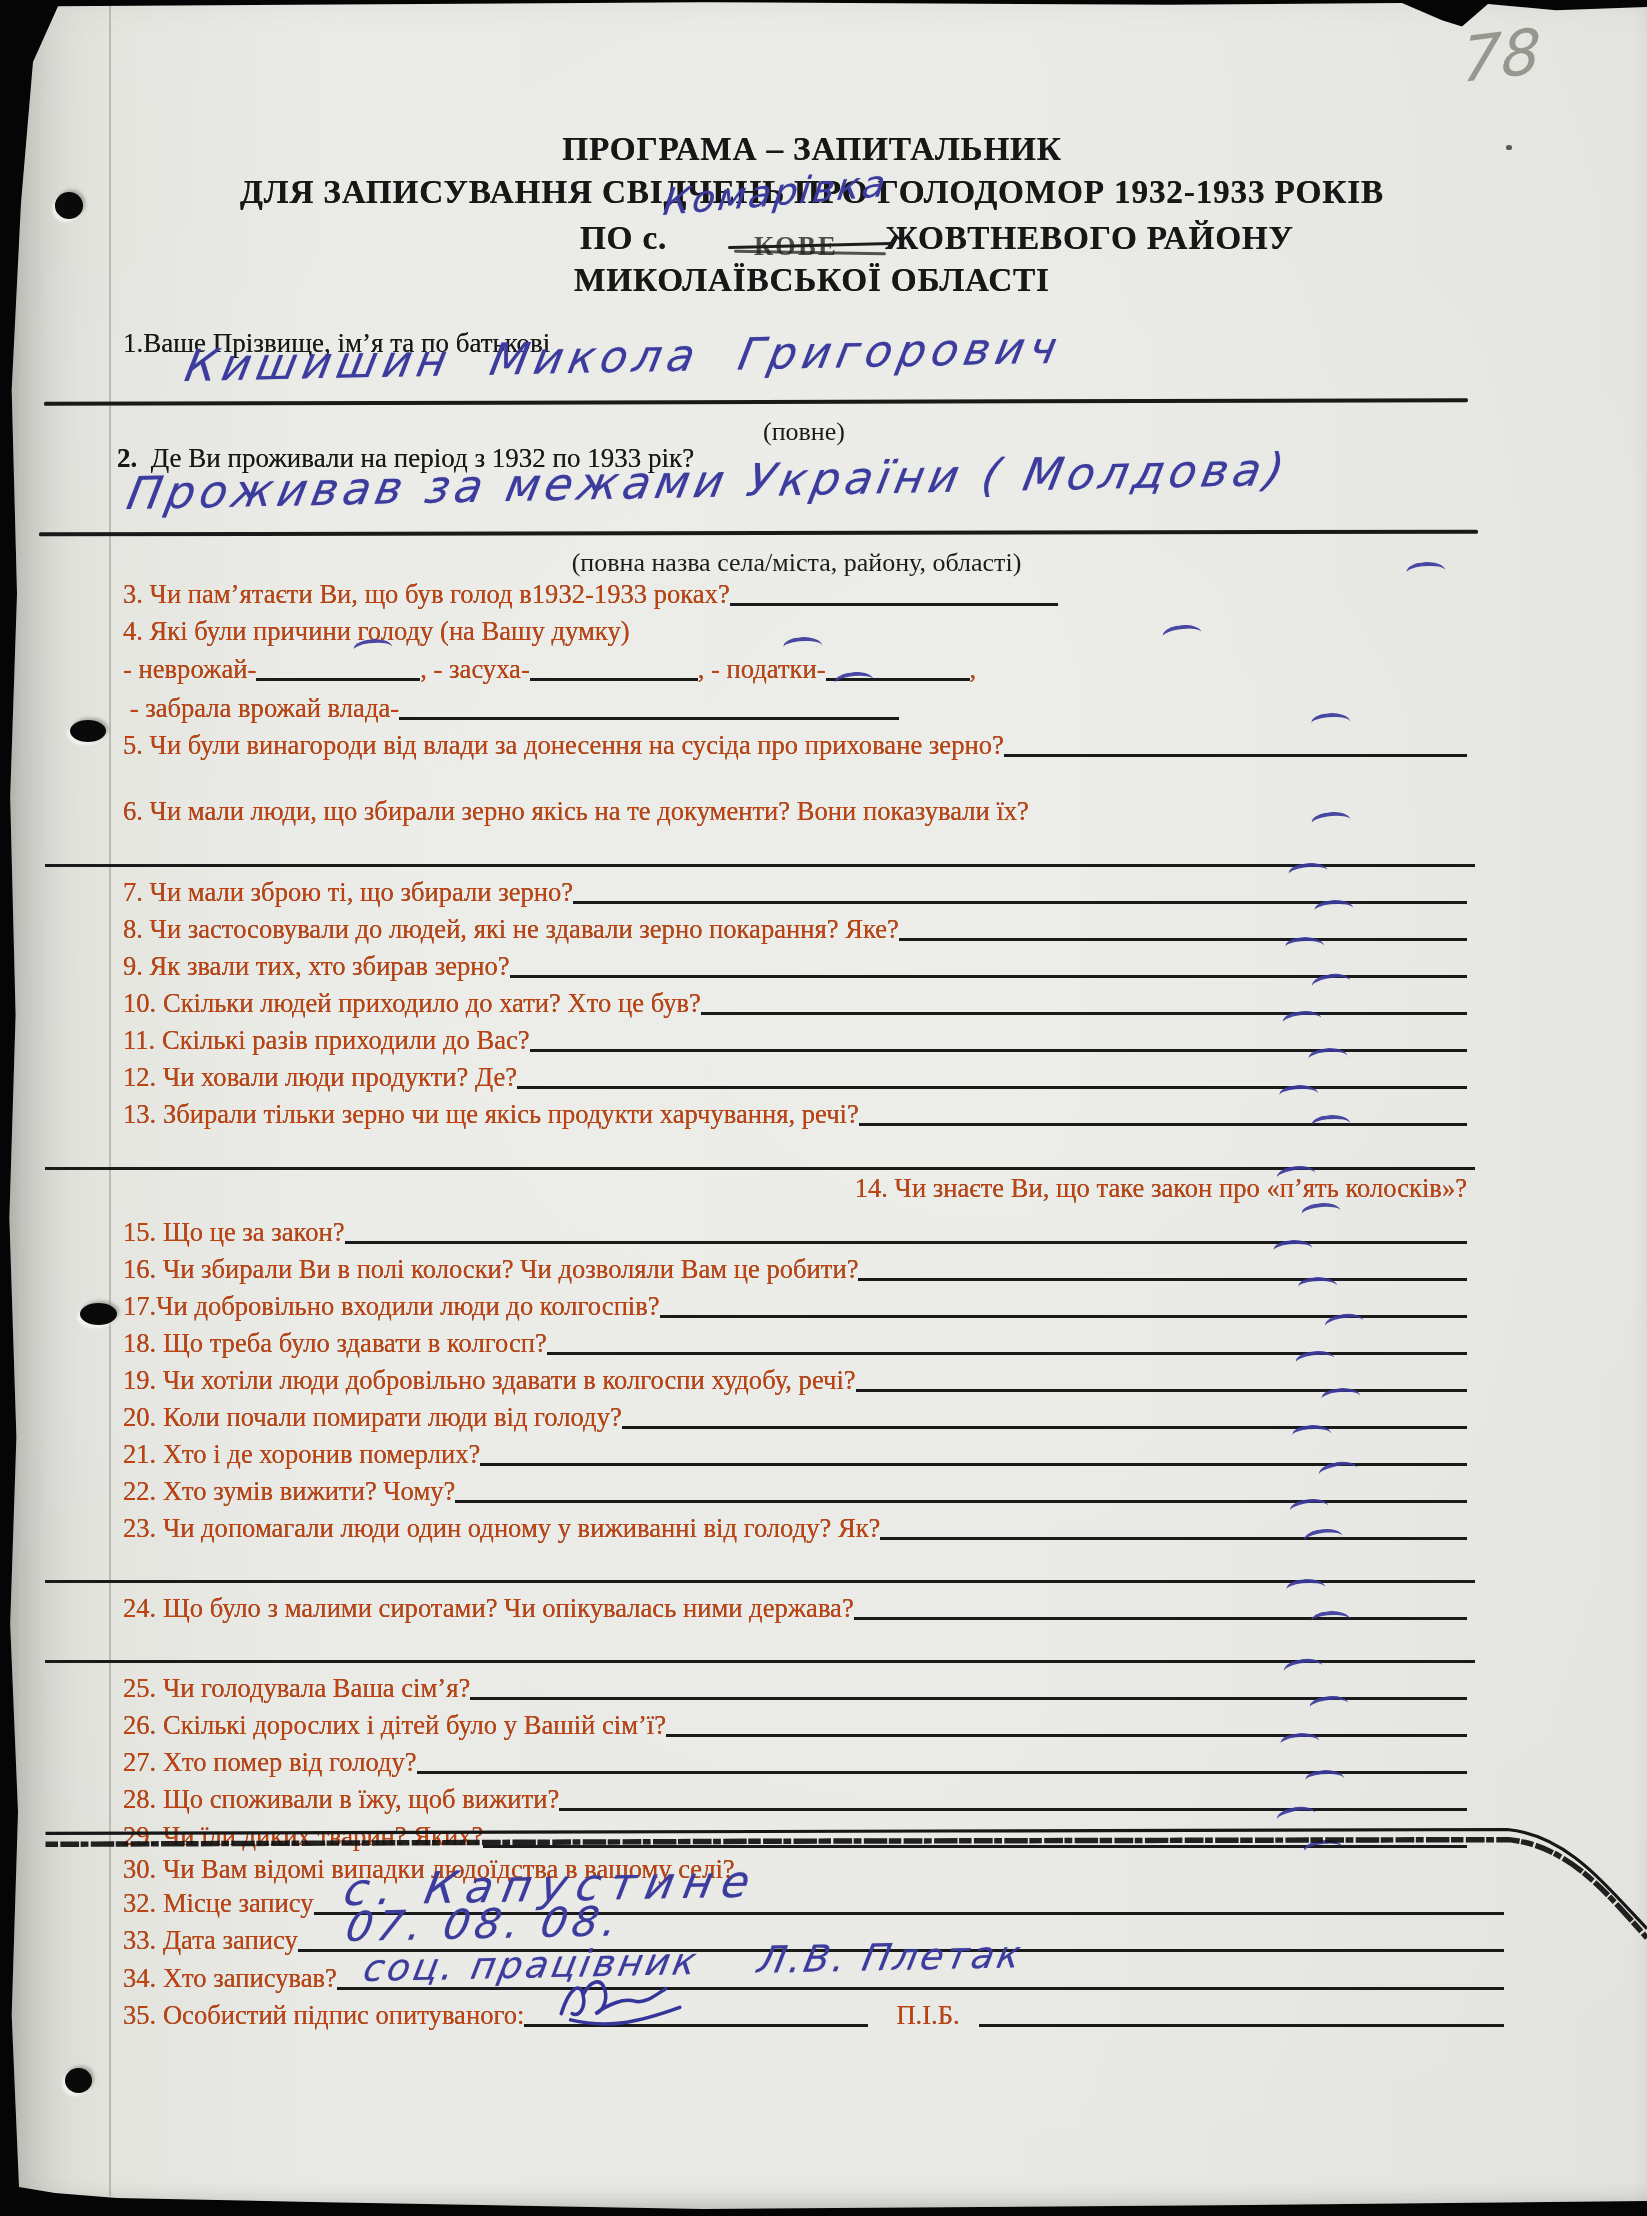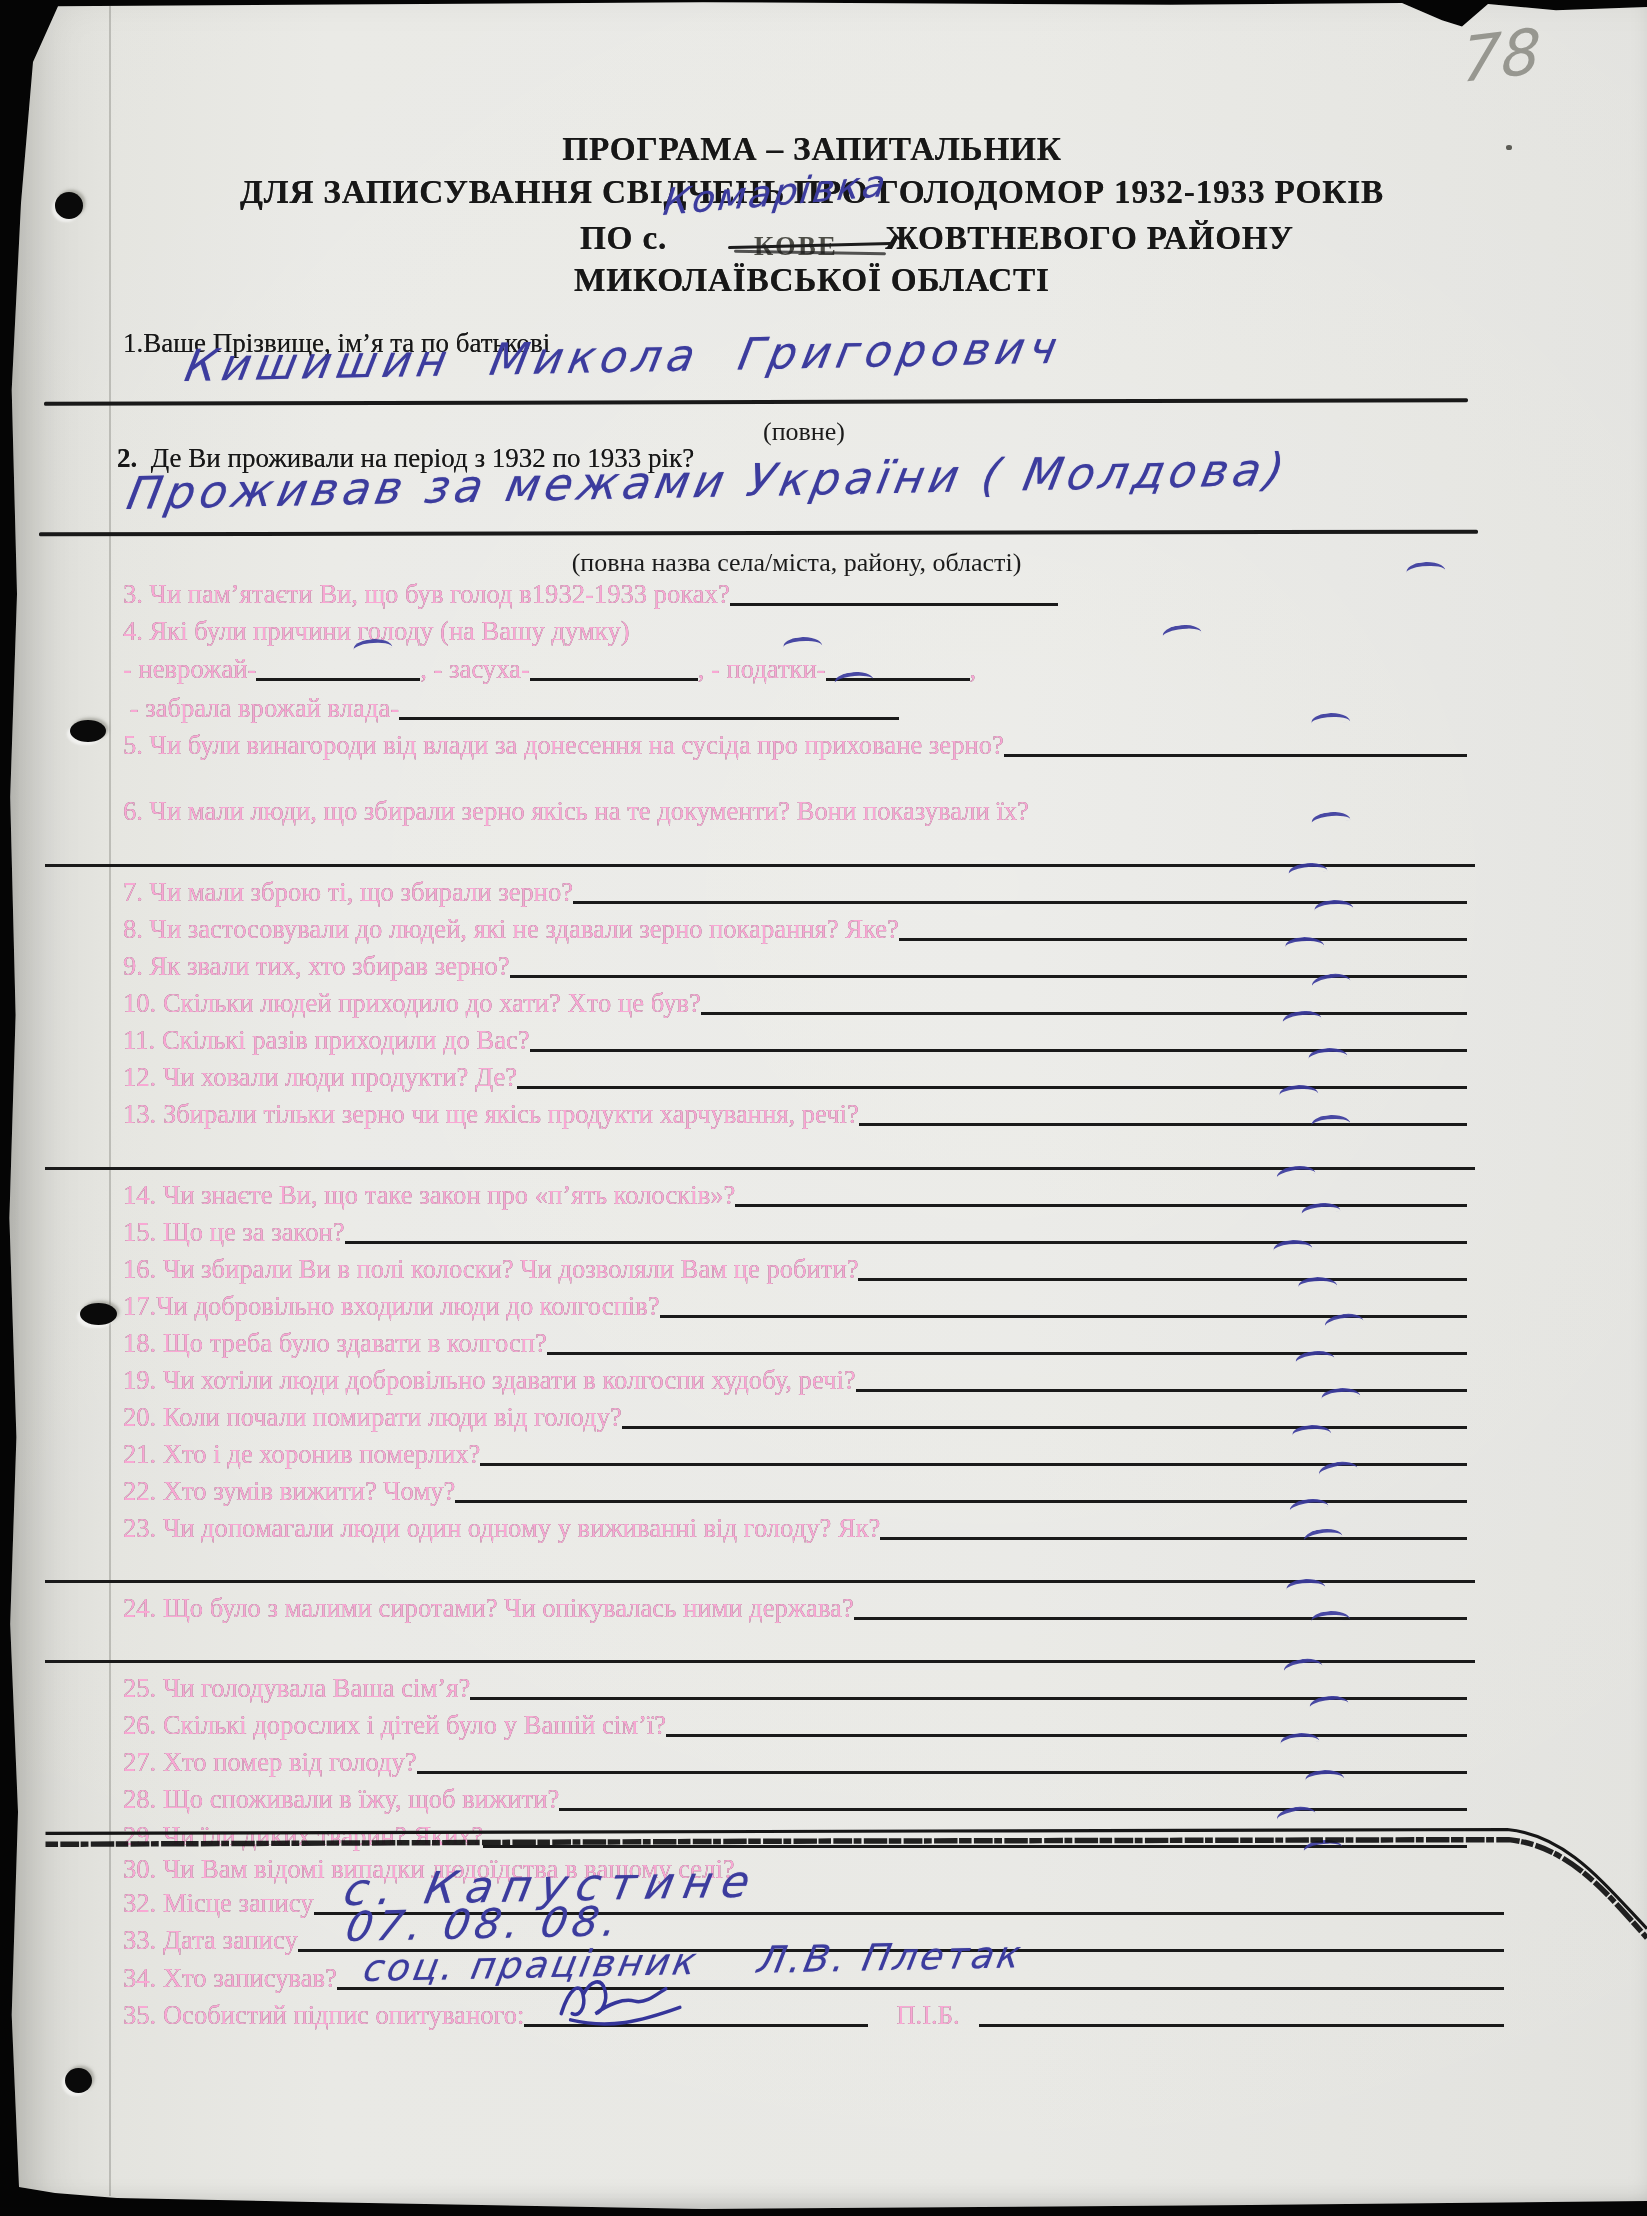--- a/index.html
+++ b/index.html
@@ -24,21 +24,21 @@
   .center{left:62px;right:86px;text-align:center;}
   .hw{position:absolute;color:#3c3c9e;font-family:"DejaVu Sans",sans-serif;font-style:italic;
       letter-spacing:3.9px;white-space:pre;transform:skewX(-12deg) rotate(-1.2deg);
       transform-origin:left bottom;text-shadow:0 0 0.8px rgba(60,60,158,.55);}
   .pencil{position:absolute;color:#8f8f88;font-family:"DejaVu Sans",sans-serif;font-style:italic;
       transform:rotate(-7deg) skewX(-9deg);opacity:.9;}
   .rule{position:absolute;background:#191919;height:3.9px;border-radius:1.6px;}
   .hint{position:absolute;font-size:26px;color:#1b1b1b;text-align:center;}
   #questions{position:absolute;left:123px;top:574px;right:181px;}
   .row{position:relative;display:flex;align-items:flex-end;}
-  .qt{font-size:26.6px;line-height:1;color:#f9a8d4;white-space:pre;padding-bottom:3.1px;
+  .qt{font-size:26.6px;line-height:1;color:#c2410c;white-space:pre;padding-bottom:3.1px;
       text-shadow:0 0 0.5px rgba(25,25,25,.7);}
   .blank{border-bottom:3.9px solid #1a1a1a;height:9.4px;margin-bottom:4.7px;flex:1;position:relative;}
   .blank.fixed{flex:0 0 auto;}
   .cont-blank{margin-left:-78px;margin-right:-7.8px;flex:1;}
   .tick{position:absolute;width:39px;height:11px;pointer-events:none;}
   .tick::after{content:"";position:absolute;inset:0;border-top:4.7px solid #3b3b9e;
       border-radius:70% 95% 0 0/130% 160% 0 0;opacity:.92;}
   .brow{position:absolute;left:123px;right:144px;display:flex;align-items:flex-end;height:39px;}
   .sig-svg{position:absolute;left:31px;bottom:-6.2px;}
   .strike{position:absolute;background:#1d1d1d;height:3.1px;border-radius:1.6px;}
@@ -152,21 +152,21 @@
       </div>
       <div class="row" style="height: 37px;">
         <span class="qt">13. Збирали тільки зерно чи ще якісь продукти харчування, речі?</span>
         <span class="blank"></span>
         <span class="tick" style="right: 149px; top: -9.4px; transform: rotate(-5deg);"></span>
       </div>
       <div class="row" style="height: 44px;">
         <span class="blank cont-blank"></span>
         <span class="tick" style="right: 117px; top: -15.6px; transform: rotate(-6deg);"></span>
       </div>
-      <div class="row" style="height: 37px;">
+      <div class="row" style="height: 37px; flex-direction: column;">
         <span class="qt">14. Чи знаєте Ви, що таке закон про «п’ять колосків»?</span>
         <span class="blank"></span>
         <span class="tick" style="right: 152px; top: -9.4px; transform: rotate(-10deg);"></span>
       </div>
       <div class="row" style="height: 37px;">
         <span class="qt">15. Що це за закон?</span>
         <span class="blank"></span>
         <span class="tick" style="right: 127px; top: -9.4px; transform: rotate(-8deg);"></span>
       </div>
       <div class="row" style="height: 37px;">

